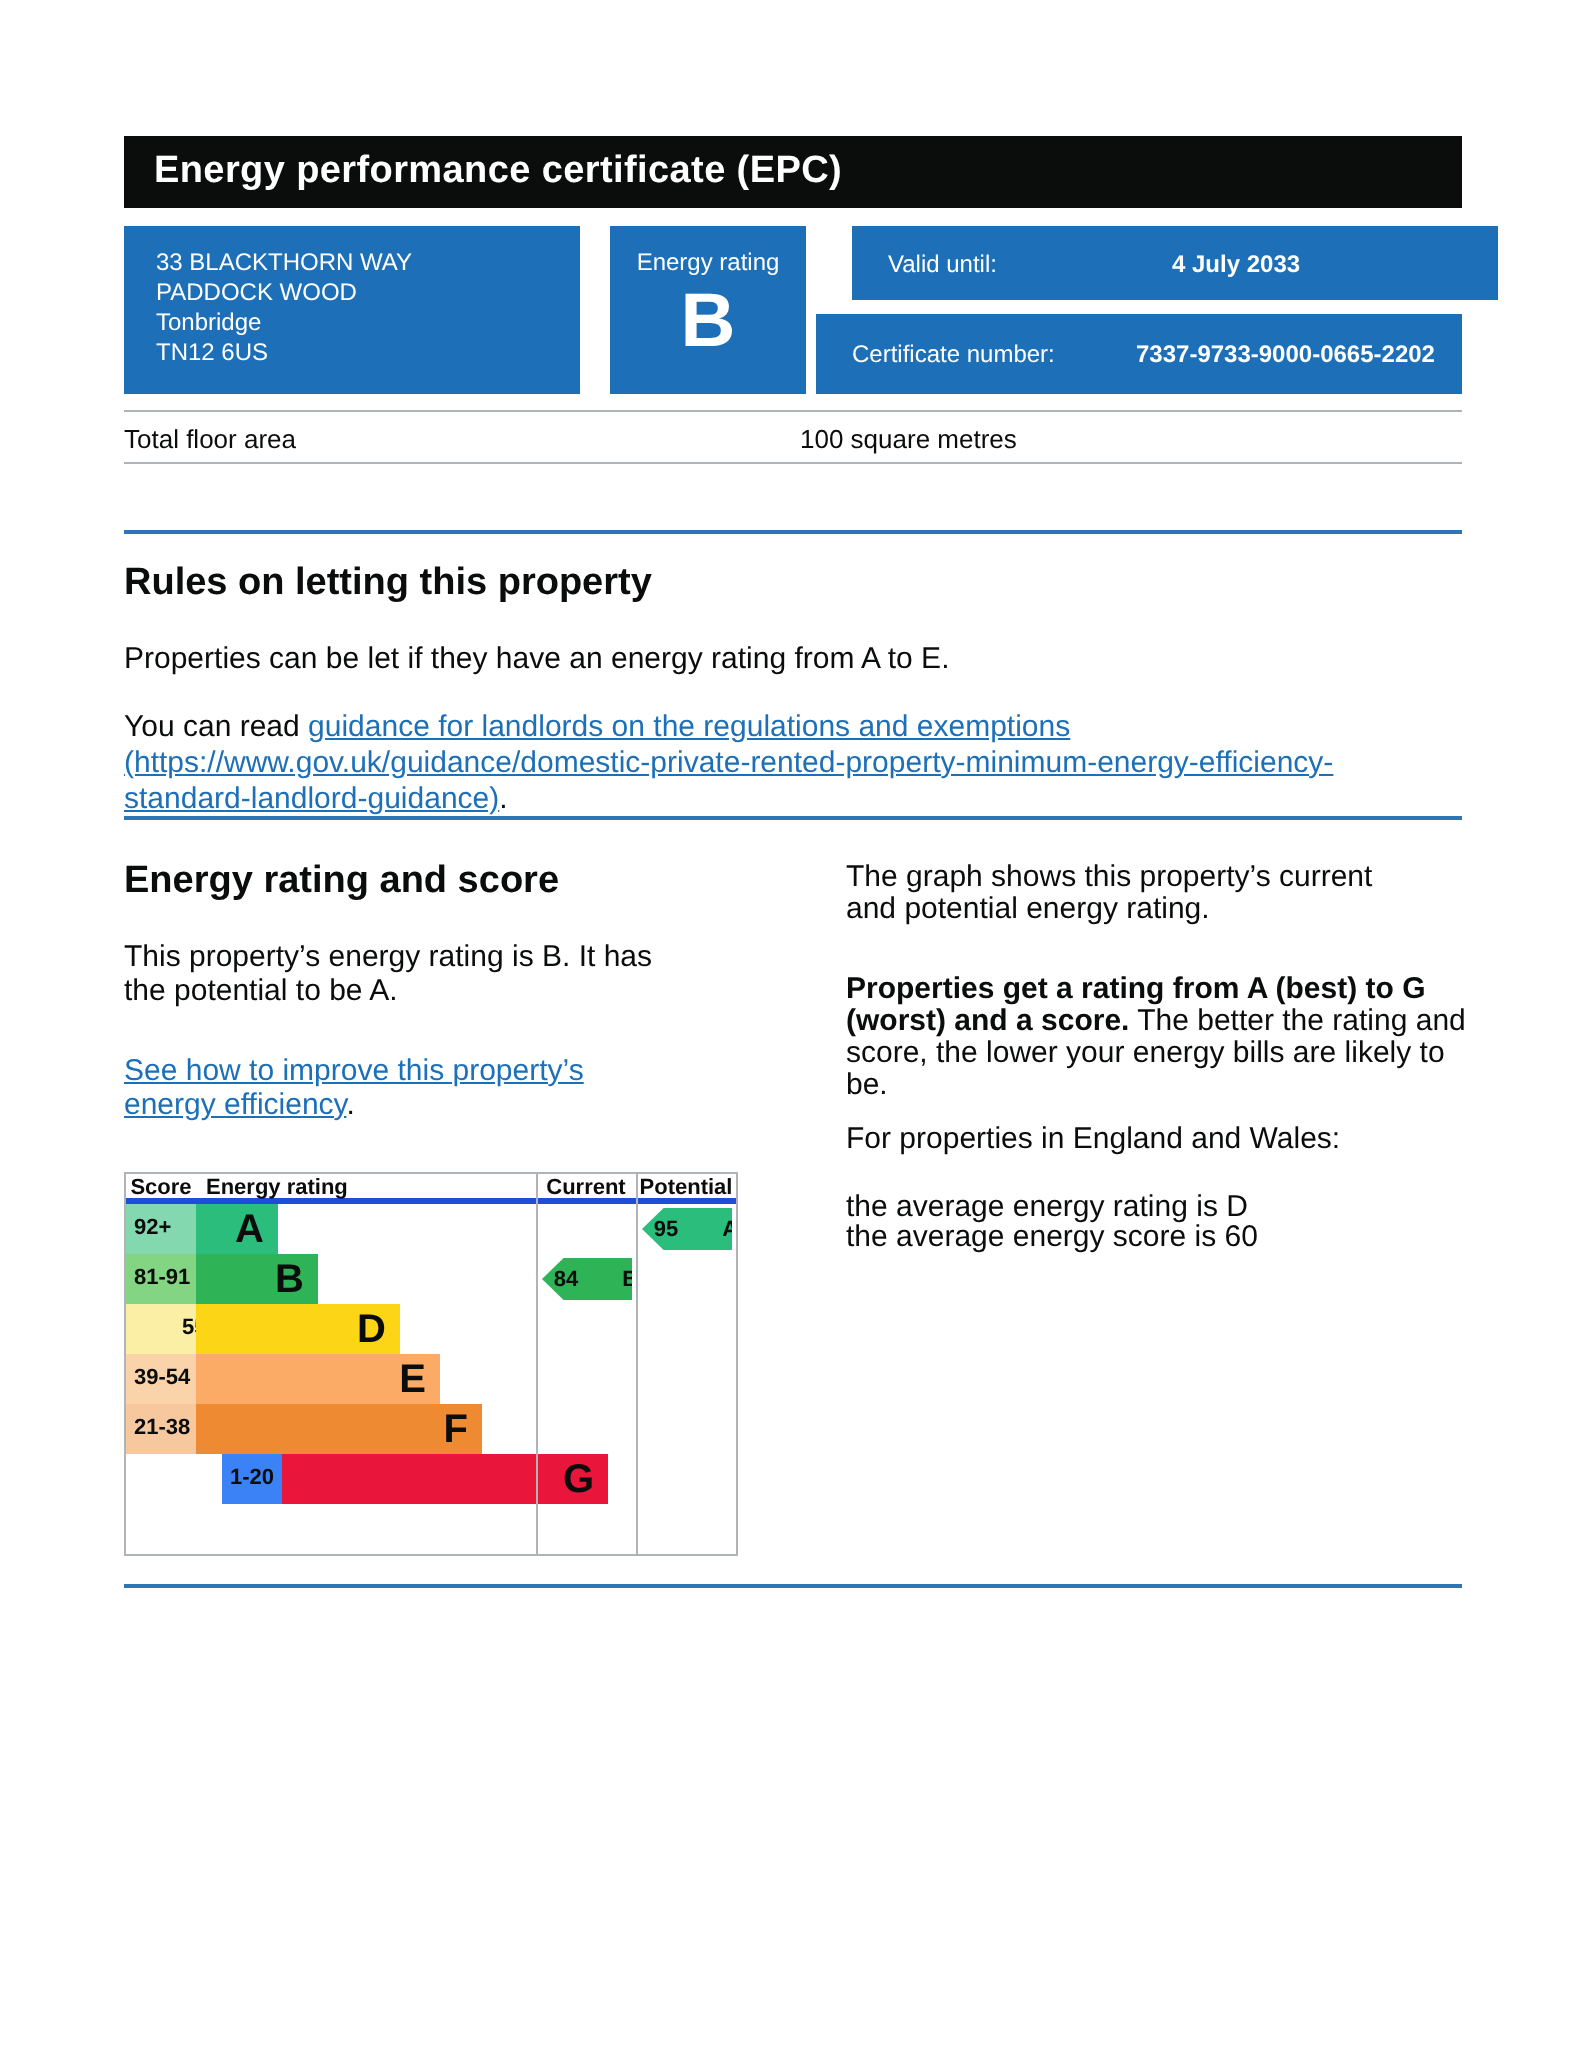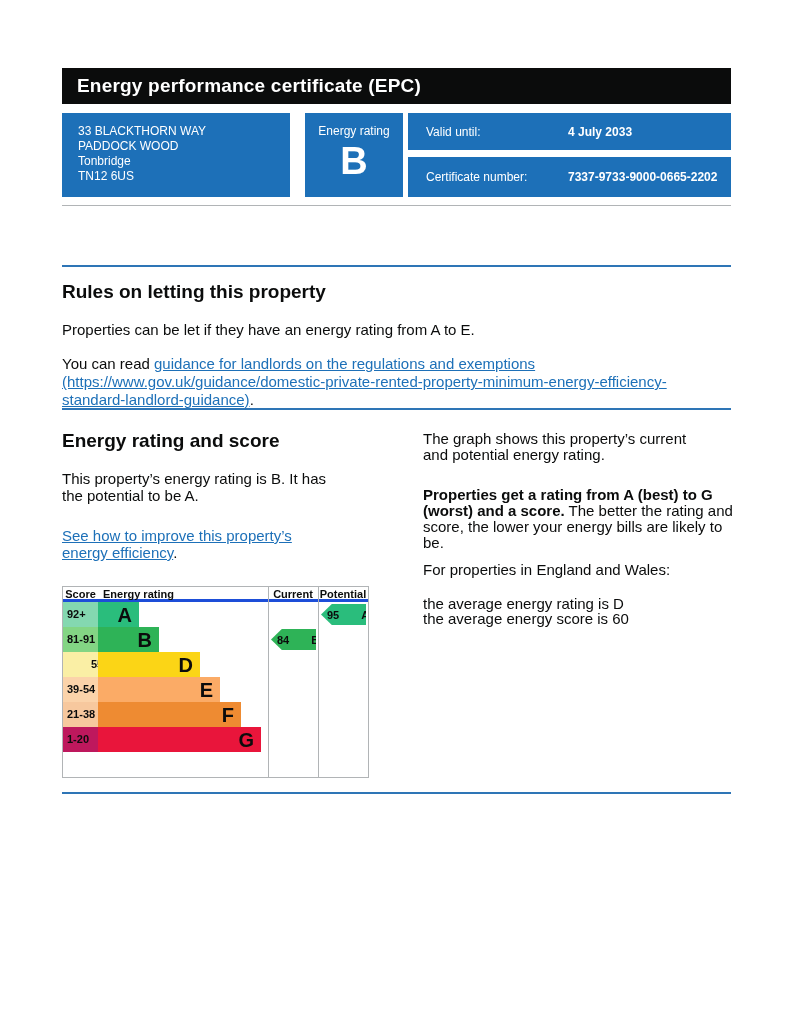--- a/index.html
+++ b/index.html
@@ -15,21 +15,21 @@
     background:#0b0c0c; color:#ffffff; display:flex; align-items:center;
     padding-left:15px; font-size:19px; font-weight:bold; letter-spacing:0.2px;
   }
   
   .summary { position:absolute; left:62px; top:113px; width:669px; height:84px; }
   .bluebox { background:#1d70b8; color:#ffffff; position:absolute; }
   .addr-box { left:0; top:0; width:228px; height:84px; padding:11px 16px; font-size:12px; line-height:15px; }
   .energy-box { left:243px; top:0; width:98px; height:84px; text-align:center; }
   .energy-box .erl { font-size:12px; margin-top:11px; }
   .energy-box .erv { font-size:38px; font-weight:bold; line-height:42px; margin-top:2px; }
-  .valid-box { left:346px; top:0; width:323px; height:37px; }
+  .valid-box { left:364px; top:0; width:323px; height:37px; }
   .cert-box  { left:346px; top:44px; width:323px; height:40px; }
   .kv-label { position:absolute; left:18px; top:50%; transform:translateY(-50%); font-size:12px; }
   .kv-value { position:absolute; left:160px; top:50%; transform:translateY(-50%); font-size:12px; font-weight:bold; }
   
   .prop-table { position:absolute; left:62px; top:205px; width:669px; border-top:1px solid #b1b4b6; }
   .prop-row { position:relative; height:26px; border-bottom:1px solid #b1b4b6; font-size:13px; }
   .prop-label { position:absolute; left:0; top:6px; }
   .prop-value { position:absolute; left:338px; top:6px; }
   
   .hrule { position:absolute; left:62px; width:669px; height:2px; background:#2e75b6; }
@@ -88,20 +88,24 @@
       <span class="kv-label">Valid until:</span>
       <span class="kv-value">4 July 2033</span>
     </div>
     <div class="bluebox cert-box">
       <span class="kv-label">Certificate number:</span>
       <span class="kv-value">7337-9733-9000-0665-2202</span>
     </div>
   </div>
 
   <div class="prop-table">
+    <div class="prop-row">
+      <span class="prop-label">Total floor area</span>
+      <span class="prop-value">100 square metres</span>
+    </div>
   </div>
 
   <div class="hrule" style="top:265px"></div>
 
   <div class="h2" style="left:62px; top:281px">Rules on letting this property</div>
   <div class="para" style="left:62px; top:321px; width:600px">Properties can be let if they have an energy rating from A to E.</div>
   <div class="para" style="left:62px; top:355px; width:662px">
     <span>You can read </span><a class="doc-link">guidance for landlords on the regulations and exemptions (https://www.gov.uk/guidance/domestic-private-rented-property-minimum-energy-efficiency-standard-landlord-guidance)</a><span class="suffix">.</span>
   </div>
 
@@ -163,21 +167,21 @@
     </div>
     <div class="band-row">
       <div class="band-score" style="background: rgb(247, 200, 158);">21-38</div>
       <div class="band-bar-area">
           <div class="band-bar" style="background: rgb(238, 139, 50); width: 143px;">
             <span class="band-letter">F</span>
           </div>
         </div>
     </div>
     <div class="band-row">
-      <div class="band-score" style="background: #be185d;">1-20</div>
+      <div class="band-score" style="background: #3b82f6; margin-left: 48px;">1-20</div>
       <div class="band-bar-area">
           <div class="band-bar" style="background: rgb(233, 21, 59); width: 163px;">
             <span class="band-letter">G</span>
           </div>
         </div>
     </div>
 
     <div class="vline v1"></div>
     <div class="vline v2"></div>
 

